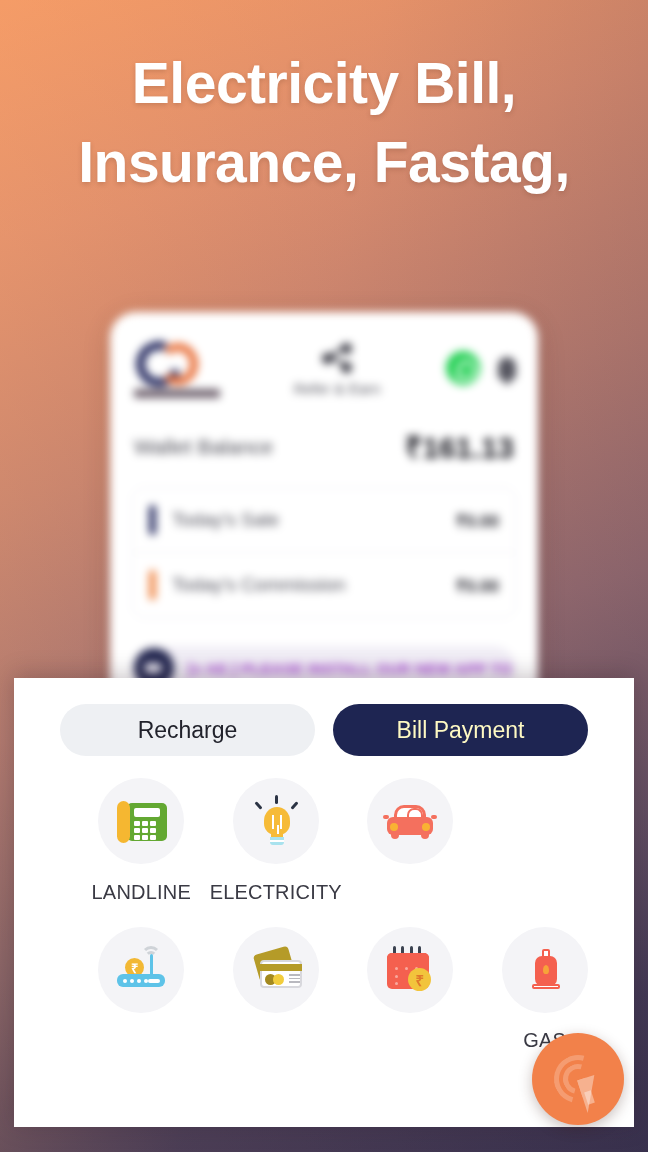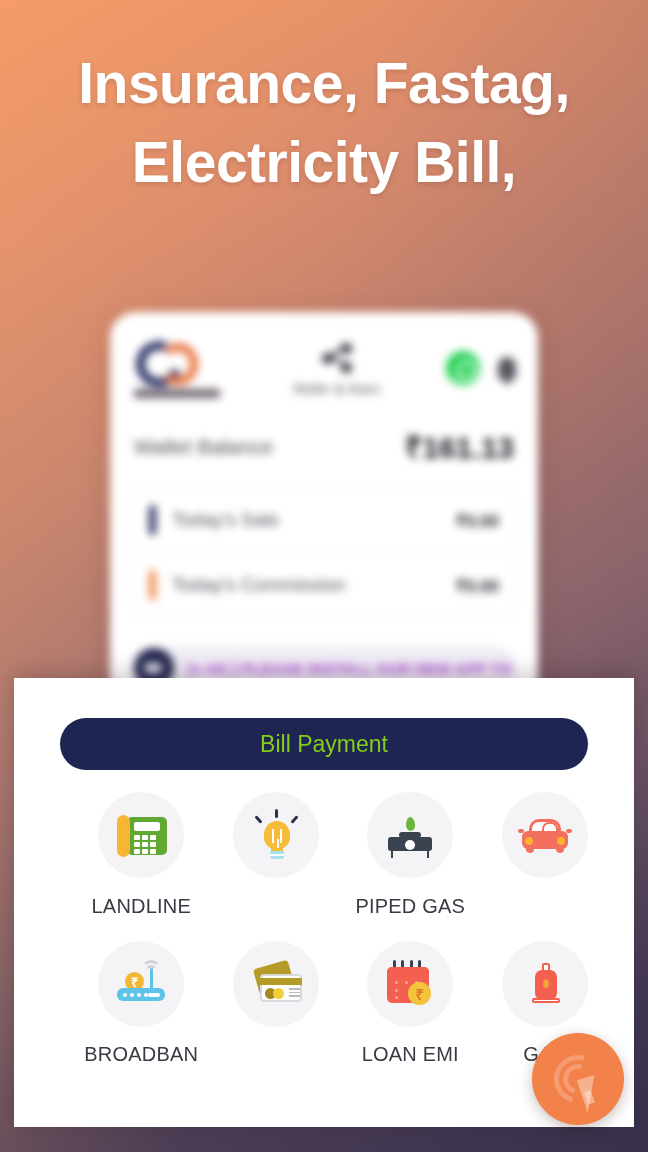--- a/index.html
+++ b/index.html
@@ -61,21 +61,21 @@
   .pb-grid i{width:25%;height:96px;display:block;}
   .pb-grid i:before{content:"";display:block;width:66px;height:66px;border-radius:50%;background:#f2f2f5;margin:4px auto 0;}
 
   
   .front-card{position:absolute;left:14px;top:678px;width:620px;height:449px;background:#fff;
     z-index:5;box-shadow:0 -3px 22px rgba(40,20,30,.25);}
 
   .tabs{display:flex;gap:18px;padding:26px 46px 0;}
   .tab{flex:1;height:52px;border-radius:26px;display:flex;align-items:center;justify-content:center;
        font-size:23px;color:#21222b;background:#eef0f3;cursor:pointer;}
-  .tab.active{background:#1e2552;color:#84cc16;margin-top:14px;}
+  .tab.active{background:#1e2552;color:#fef9c3;}
 
   .grid{display:flex;flex-wrap:wrap;padding:22px 22px 0;margin-left:38px;}
   .cell{width:25%;display:flex;flex-direction:column;align-items:center;cursor:pointer;}
   .cell .circ{width:86px;height:86px;border-radius:50%;background:#f4f4f7;
      display:flex;align-items:center;justify-content:center;position:relative;}
   .cell .cap{margin-top:15px;font-size:20px;color:#3a3a44;text-align:center;line-height:26px;width:100%;
      letter-spacing:.2px;}
   .row2 .cell .cap{margin-top:14px;}
 
   
@@ -171,22 +171,22 @@
     border-bottom:17px solid transparent;border-top:17px solid rgba(255,255,255,.38);
     transform:rotate(-18deg);}
   .fab .cur2{position:absolute;left:54px;top:58px;width:7px;height:13px;background:rgba(255,255,255,.38);transform:rotate(-18deg);}
 </style>
 </head>
 <body>
 
 <div class="bg-tint"></div>
 
 <div class="headline">
+  <div>Electricity Bill,</div>
   <div>Insurance, Fastag,</div>
-  <div>Electricity Bill,</div>
 </div>
 
 <div class="phone-blur">
   <div class="pb-top">
     <div class="pb-logo">
       <span class="c1"></span>
         <span class="c2"></span>
         <span class="lname"></span>
     </div>
     <div class="pb-refer">
@@ -233,20 +233,21 @@
       <i></i>
       <i></i>
       <i></i>
       <i></i>
   </div>
 </div>
 
 <div class="front-card">
 
   <div class="tabs">
+    <div class="tab">Recharge</div>
     <div class="tab active">Bill Payment</div>
   </div>
 
   <div class="grid">
 
     <div class="cell">
       <div class="circ">
         <div class="ic ic-phone">
           <span class="body"></span>
             <span class="handset"></span>
@@ -272,35 +273,23 @@
         <div class="ic ic-bulb">
           <span class="ray r1"></span>
             <span class="ray r2"></span>
             <span class="ray r3"></span>
           <span class="glass"></span>
             <span class="neck"></span>
             <span class="fil"></span>
             <span class="base"></span>
         </div>
       </div>
-    </div>
-
-    <div class="cell">
-      <div class="circ">
-        <div class="ic ic-stove">
-          <span class="flame"></span>
-            <span class="plate"></span>
-            <span class="slab"></span>
-          <span class="knob"></span>
-            <span class="leg l1"></span>
-            <span class="leg l2"></span>
-        </div>
-      </div>
-      <div class="cap">PIPED GAS</div>
-    </div>
+      <div class="cap">ELECTRICITY</div>
+    </div>
+
 
     <div class="cell">
       <div class="circ">
         <div class="ic ic-car">
           <span class="top"></span>
             <span class="win"></span>
             <span class="mir a"></span>
             <span class="mir b"></span>
           <span class="bot"></span>
             <span class="lamp a"></span>
@@ -319,21 +308,20 @@
         <div class="ic ic-router">
           <span class="wifi w1"></span><span class="wifi w2"></span><span class="w3"></span>
           <span class="ant"></span>
           <span class="coin">₹</span>
           <span class="box"></span>
           <span class="led" style="left:10px"></span><span class="led" style="left:17px"></span>
           <span class="led" style="left:24px"></span><span class="led" style="left:31px"></span>
           <span class="bar"></span>
         </div>
       </div>
-      <div class="cap">BROADBAN</div>
     </div>
 
     <div class="cell">
       <div class="circ">
         <div class="ic ic-cc">
           <span class="gold"></span>
             <span class="white"></span>
             <span class="stripe"></span>
           <span class="d1"></span>
             <span class="d2"></span>
@@ -356,21 +344,20 @@
           <span class="pad"></span>
             <span class="head"></span>
           <span class="dot" style="left:13px;top:25px"></span>
             <span class="dot" style="left:23px;top:25px"></span>
           <span class="dot" style="left:33px;top:25px"></span>
           <span class="dot" style="left:13px;top:33px"></span>
             <span class="dot" style="left:13px;top:40px"></span>
           <span class="coin">₹</span>
         </div>
       </div>
-      <div class="cap">LOAN EMI</div>
     </div>
 
     <div class="cell">
       <div class="circ">
         <div class="ic ic-cyl">
           <span class="neck"></span>
             <span class="body"></span>
             <span class="fl"></span>
             <span class="foot"></span>
         </div>

